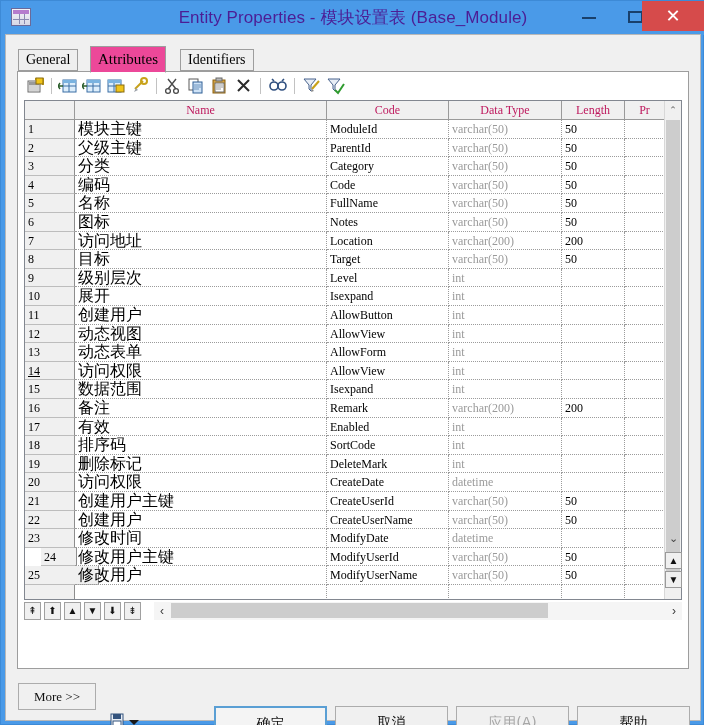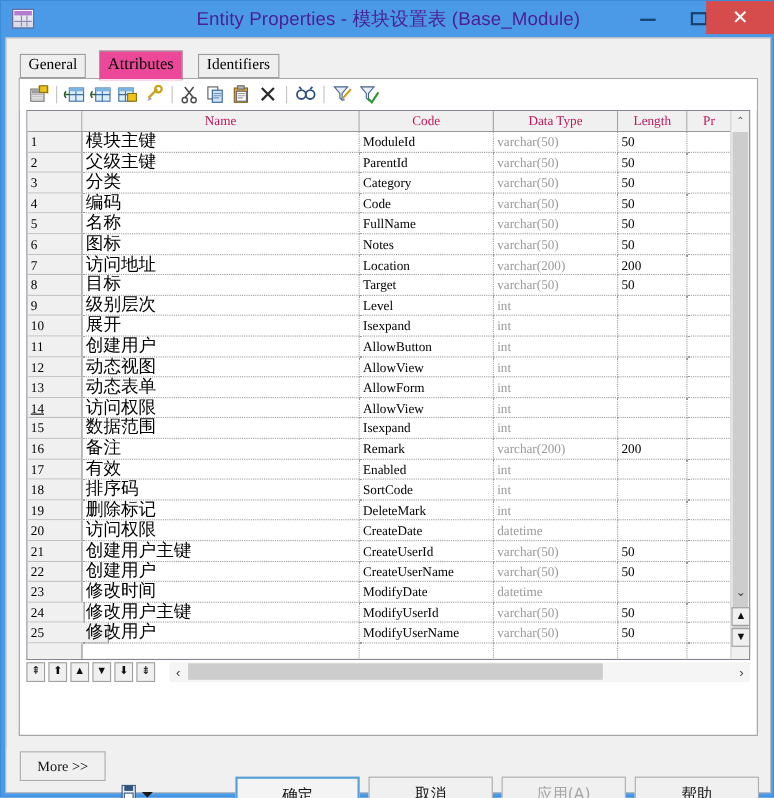--- a/index.html
+++ b/index.html
@@ -708,21 +708,21 @@
             </div>
             <div class="row" style="top: 409.2px;">
               <div class="cell num" style="left: 0px; width: 50px;">23</div>
               <div class="cell cjk" style="left: 50px; width: 252px;">修改时间</div>
               <div class="cell" style="left: 302px; width: 122px;">ModifyDate</div>
               <div class="cell dim" style="left: 424px; width: 113px;">datetime</div>
               <div class="cell" style="left: 537px; width: 63px;"></div>
               <div class="cell" style="left: 600px; width: 40px;"></div>
             </div>
             <div class="row" style="top: 427.8px;">
-              <div class="cell num" style="left: 0px; width: 52px;">24</div>
+              <div class="cell num" style="left: 16px; width: 36px;">24</div>
               <div class="cell cjk" style="left: 50px; width: 252px;">修改用户主键</div>
               <div class="cell" style="left: 302px; width: 122px;">ModifyUserId</div>
               <div class="cell dim" style="left: 424px; width: 113px;">varchar(50)</div>
               <div class="cell" style="left: 537px; width: 63px;">50</div>
               <div class="cell" style="left: 600px; width: 40px;"></div>
             </div>
             <div class="row" style="top: 446.4px;">
               <div class="cell num" style="left: 0px; width: 74px;">25</div>
               <div class="cell cjk" style="left: 50px; width: 252px;">修改用户</div>
               <div class="cell" style="left: 302px; width: 122px;">ModifyUserName</div>

